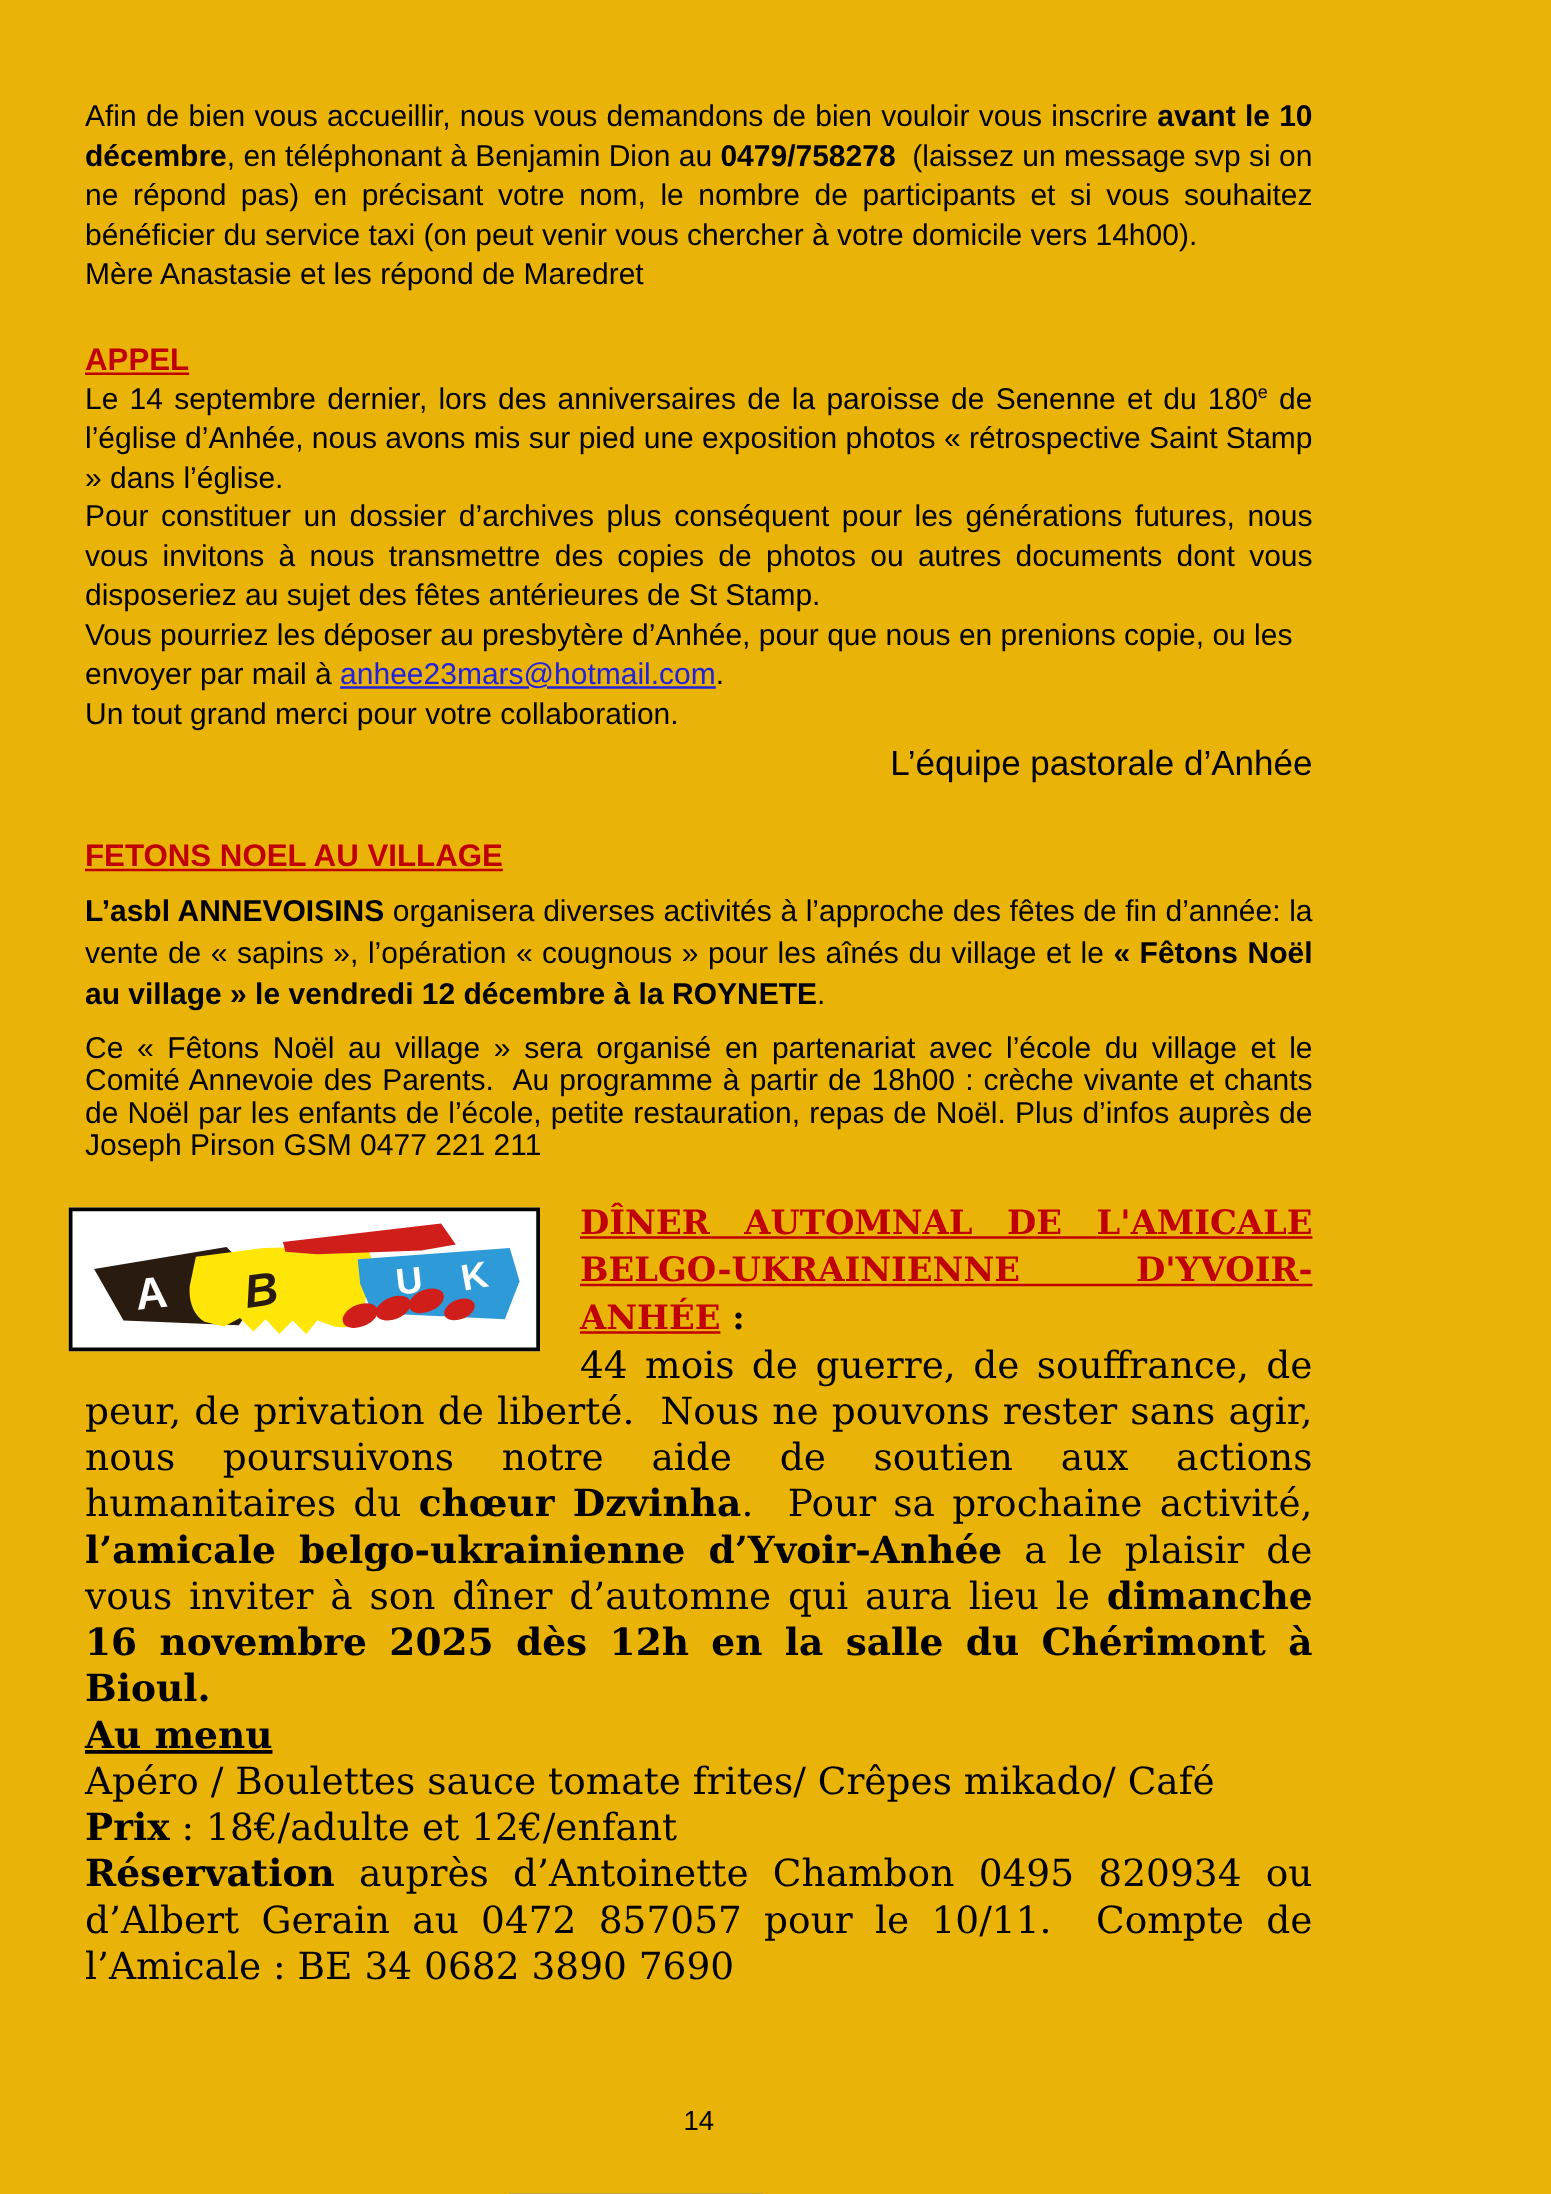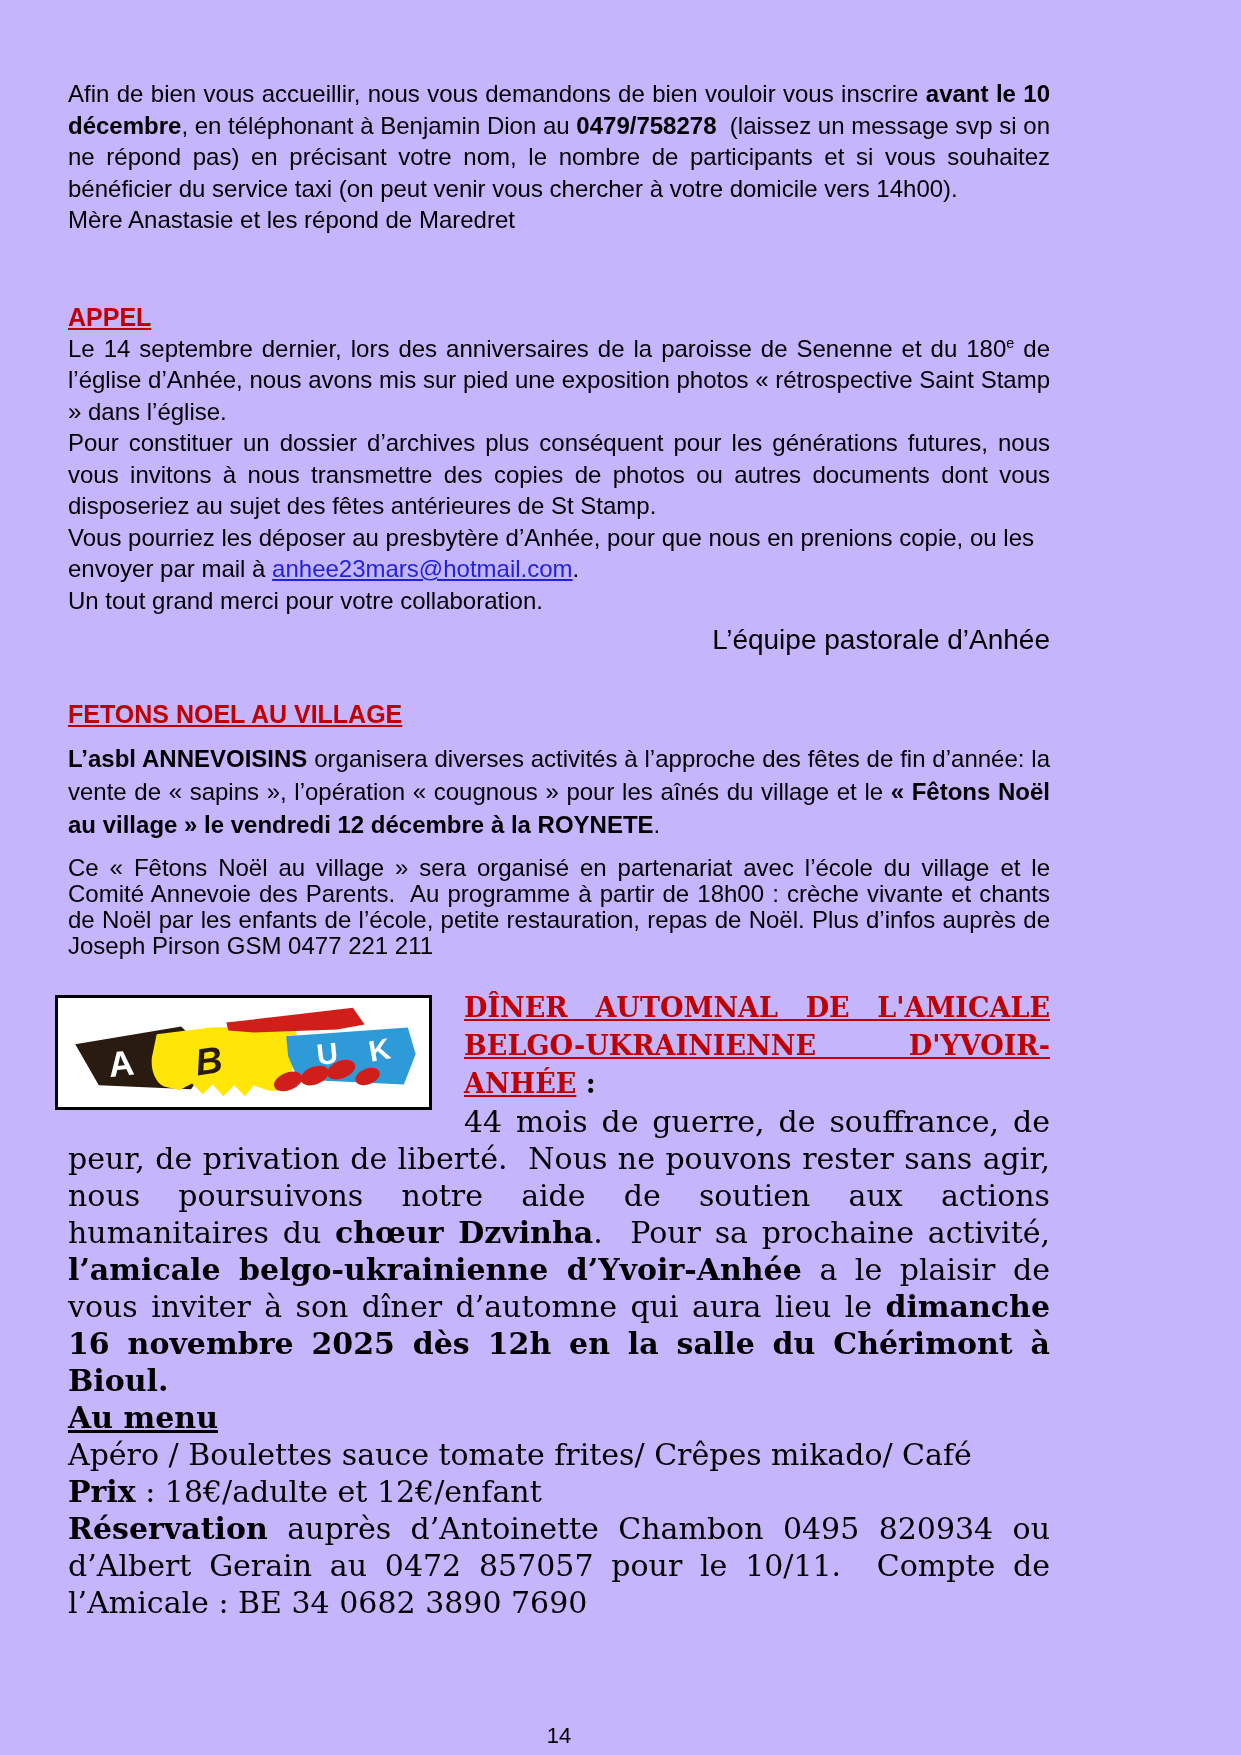--- a/index.html
+++ b/index.html
@@ -1,20 +1,20 @@
 <!DOCTYPE html>
 <html lang="fr" style="--heading-red: #C00000; --link-blue: #2222DD; --logo-black: #2A1B10; --logo-yellow: #FFE606; --logo-blue: #2E9BD8; --logo-red: #D01F1A;"><head>
 <meta charset="utf-8">
 <style>
   html,body{margin:0;padding:0;background:#888;}
   .page{
     position:relative;
     width:1241px;height:1755px;
     margin:0 auto;
-    background:#c4b5fd;
+    background:#eab308;
     box-sizing:border-box;
     padding:78px 191px 0 68px;
     font-family:"Liberation Sans",sans-serif;
     color:#000;
     overflow:hidden;
   }
   p{margin:0;}
   .sans{font-size:24px;line-height:31.5px;}
   .just{text-align:justify;}
   .b{font-weight:bold;}
@@ -44,35 +44,35 @@
     width:377px;height:115px;
     box-sizing:border-box;
     border:3px solid #000;
     background:#fff;
     margin:6px 32px 16px -13px;
     display:flex;align-items:center;justify-content:center;
   }
   .diner-section::after{content:"";display:block;clear:both;}
   .page-number{
     position:absolute;
-    top:1723px;left:68px;width:982px;
+    top:1684px;left:68px;width:982px;
     text-align:center;
     font-size:22px;line-height:26px;
     font-family:"Liberation Sans",sans-serif;
   }
 </style>
 </head>
 <body>
 
 <div class="page">
 
   <p class="sans just"><span>Afin de bien vous accueillir, nous vous demandons de bien vouloir vous inscrire </span><span class="b">avant le 10 décembre</span><span>, en téléphonant à Benjamin Dion au </span><span class="b">0479/758278</span><span>&nbsp; (laissez un message svp si on ne répond pas) en précisant votre nom, le nombre de participants et si vous souhaitez bénéficier du service taxi (on peut venir vous chercher à votre domicile vers 14h00).</span></p>
   <p class="sans">Mère Anastasie et les répond de Maredret</p>
 
-  <p class="red-heading" style="margin-top:65px;">APPEL</p>
+  <p class="red-heading" style="margin-top:36px;">APPEL</p>
   <p class="sans just"><span>Le 14 septembre dernier, lors des anniversaires de la paroisse de Senenne et du 180</span><sup>e</sup><span> de l’église d’Anhée, nous avons mis sur pied une exposition photos « </span><span class="i">rétrospective Saint Stamp</span><span> » dans l’église.</span></p>
   <p class="sans just">Pour constituer un dossier d’archives plus conséquent pour les générations futures, nous vous invitons à nous transmettre des copies de photos ou autres documents dont vous disposeriez au sujet des fêtes antérieures de St Stamp.</p>
   <p class="sans"><span>Vous pourriez les déposer au presbytère d’Anhée, pour que nous en prenions copie, ou les envoyer par mail à </span><a class="link">anhee23mars@hotmail.com</a><span>.</span></p>
   <p class="sans">Un tout grand merci pour votre collaboration.</p>
   <p class="signature" style="margin-top:8px;">L’équipe pastorale d’Anhée</p>
 
   <p class="red-heading" style="margin-top:42px;">FETONS NOEL AU VILLAGE</p>
   <p class="sans just" style="margin-top:12px;line-height:33px;"><span class="b">L’asbl ANNEVOISINS</span><span> organisera diverses activités à l’approche des fêtes de fin d’année: la vente de « sapins », l’opération « cougnous » pour les aînés du village et le </span><span class="b i">« Fêtons Noël au village »</span><span> </span><span class="b">le vendredi 12 décembre à la ROYNETE</span><span>.</span></p>
   <p class="sans just" style="margin-top:14px;line-height:26px;">Ce « Fêtons Noël au village » sera organisé en partenariat avec l’école du village et le Comité Annevoie des Parents.&nbsp; Au programme à partir de 18h00 : crèche vivante et chants de Noël par les enfants de l’école, petite restauration, repas de Noël. Plus d’infos auprès de Joseph Pirson GSM 0477 221 211</p>
 

